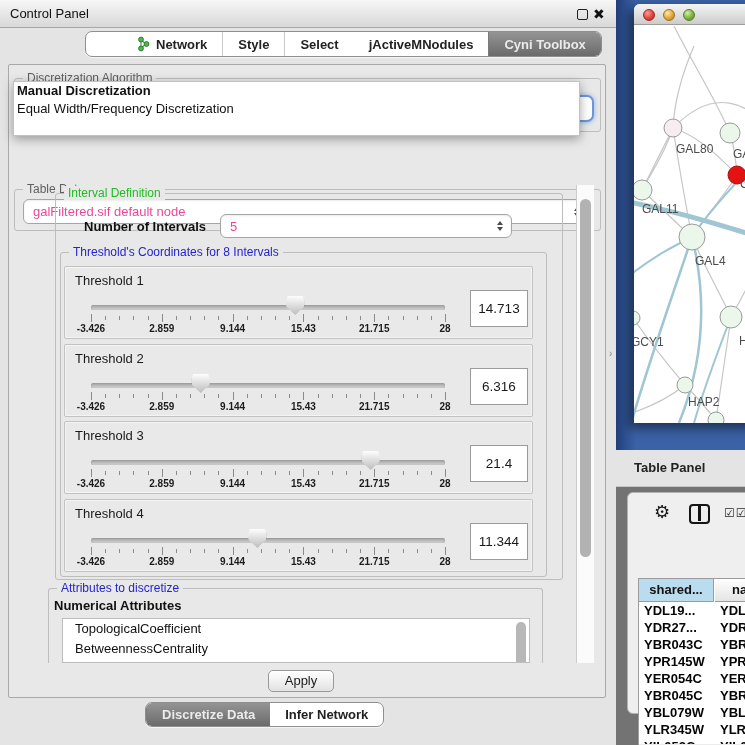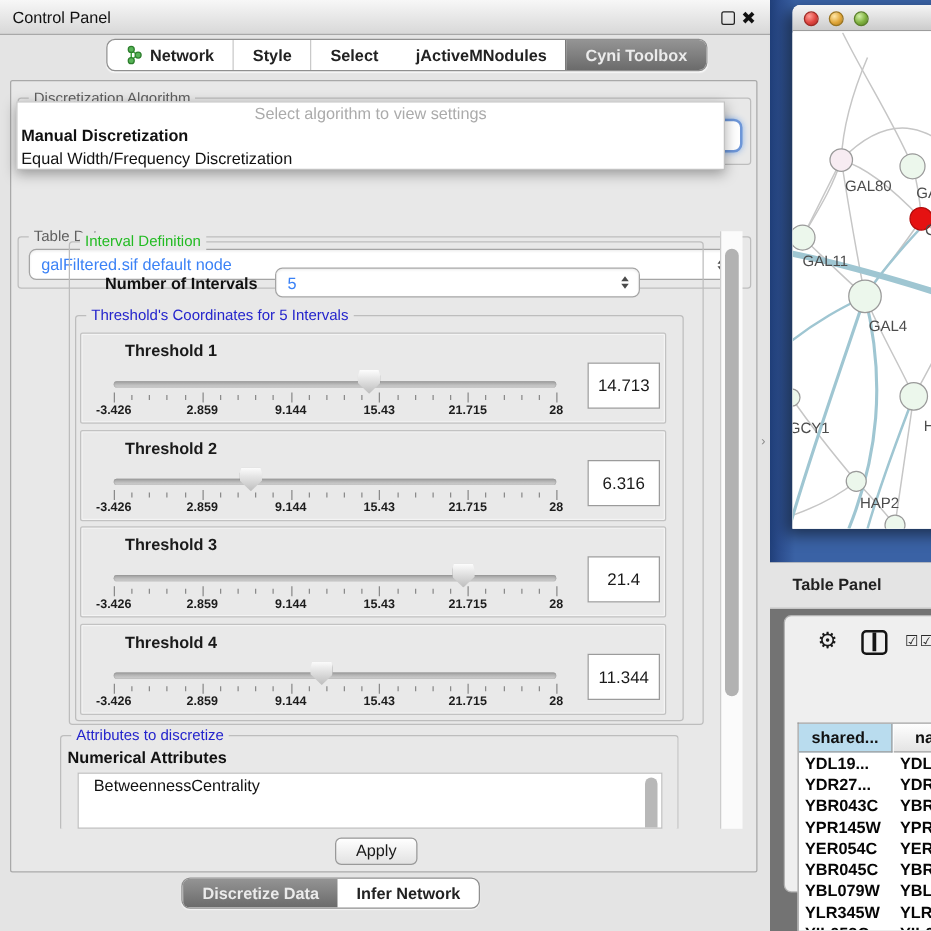--- a/index.html
+++ b/index.html
@@ -12,45 +12,45 @@
   .titlebar { position:absolute; left:0; top:0; width:616px; height:28px;
     background:linear-gradient(#f7f7f7,#d8d8d8); border-bottom:1px solid #a8a8a8; }
   .titlebar .title { position:absolute; left:10px; top:0; line-height:28px; font-size:13px; color:#111; }
   .float-icon { position:absolute; left:577px; top:9px; width:11px; height:11px; border:1.5px solid #222; border-radius:2px; background:transparent; }
   .close-icon { position:absolute; left:593px; top:5px; font-size:14px; font-weight:bold; color:#111; line-height:18px; }
 
   .seg { display:flex; align-items:stretch; height:26px; background:#fff; border:1px solid #8f8f8f; border-radius:7px; overflow:hidden; box-shadow:0 1px 1px rgba(255,255,255,.7); }
   .seg .tab { display:flex; align-items:center; padding:0 15px; font-weight:bold; font-size:13px; color:#222; cursor:default; }
   .seg .tab.divL { border-left:1px solid #c9c9c9; }
   .seg .tab.sel { background:linear-gradient(#949494,#6b6b6b); color:#ebebeb; border-left:1px solid #7a7a7a; }
-  .seg-top { position:absolute; left:85px; top:31px; }
+  .seg-top { position:absolute; left:85px; top:31px;padding-left:36px; }
   .seg-bottom { position:absolute; left:145px; top:702px; height:25px; }
   .net-ico { margin-right:6px; }
 
   .content-panel { position:absolute; left:8px; top:64px; width:598px; height:634px; border:1px solid #a9a9a9; background:#e8e8e8; border-radius:2px; }
 
   .group { position:absolute; border:1px solid #bdbdbd; border-radius:3px; }
   .gtitle { position:absolute; top:-8px; left:8px; background:#e8e8e8; padding:0 4px; font-size:12px; white-space:nowrap; }
   .gtitle.gray { color:#5f5f5f; }
   .gtitle.green { color:#22bb22; }
   .gtitle.blue { color:#2424cc; }
 
   .combo { position:absolute; background:#fff; border:1px solid #a5a5a5; border-radius:6px; box-shadow:inset 0 1px 2px rgba(0,0,0,.08); }
-  .combo .cval { position:absolute; left:9px; top:0; right:24px; line-height:23px; font-size:13px; color:#3b82f6; overflow:hidden; white-space:nowrap; }
+  .combo .cval { position:absolute; left:9px; top:0; right:24px; line-height:23px; font-size:13px; color:#ec4899; overflow:hidden; white-space:nowrap; }
   .updown { position:absolute; right:8px; top:50%; transform:translateY(-50%); display:flex; flex-direction:column; gap:2px; }
   .updown .up { width:0;height:0;border-left:3.5px solid transparent;border-right:3.5px solid transparent;border-bottom:4.5px solid #4a4a4a; }
   .updown .dn { width:0;height:0;border-left:3.5px solid transparent;border-right:3.5px solid transparent;border-top:4.5px solid #4a4a4a; }
 
   .focus-combo-fragment { position:absolute; left:560px; top:95px; width:34px; height:27px; border:2px solid #6d96d8; border-radius:7px; background:#fff; box-shadow:0 0 5px #86aee6; z-index:5; }
 
   .bold-label { position:absolute; font-weight:bold; font-size:13px; color:#111; white-space:nowrap; }
 
   
   .thr { position:absolute; left:64px; width:469px; height:73px; border:1px solid #c2c2c2; border-radius:2px; background:#e9e9e9; box-shadow:inset 0 0 0 1px #f4f4f4; }
-  .thr .tlabel { position:absolute; left:10px; top:6px; font-weight:bold; font-size:13px;margin-left:25px; }
+  .thr .tlabel { position:absolute; left:10px; top:6px; font-weight:normal; font-size:13px; }
   .thr .track { position:absolute; left:26px; top:38px; width:354px; height:5px; border-radius:3px;
     background:linear-gradient(#9d9d9d,#d6d6d6); box-shadow:inset 0 0 1px #777; }
   .thr .thumb { position:absolute; top:29px; width:18px; height:19px;
     background:linear-gradient(#fdfdfd,#bdbdbd); clip-path:polygon(8% 0,92% 0,100% 25%,100% 55%,50% 100%,0 55%,0 25%);
     filter:drop-shadow(0 0 1px #777); }
   .thr .ruler { position:absolute; left:26px; top:47px; width:354px; height:8px; }
   .tick { position:absolute; top:2px; width:1px; height:4px; background:#8a8a8a; }
   .tick.major { top:0; height:8px; }
   .thr .tlabels { position:absolute; left:26px; top:56px; width:354px; height:12px; }
   .tlabels span { position:absolute; transform:translateX(-50%); font-size:10px; font-weight:bold; color:#1c1c1c; white-space:nowrap; }
@@ -171,21 +171,21 @@
     <span class="bold-label" style="left:84px;top:219px;">Number of Intervals</span>
     <div class="combo" style="left:220px;top:214px;width:292px;height:24px;">
       <span class="cval">5</span>
       <span class="updown">
           <span class="up"></span>
           <span class="dn"></span>
         </span>
     </div>
 
     <div class="group" style="left:60px;top:252px;width:487px;height:325px;">
-      <span class="gtitle blue">Threshold's Coordinates for 5 Intervals</span>
+      <span class="gtitle blue">Threshold's Coordinates for 8 Intervals</span>
     </div>
 
     <div class="thr slider" style="top:266px;">
       <span class="tlabel">Threshold 1</span>
       <div class="track"></div>
       <div class="thumb" style="left: 221.3px;"></div>
       <div class="ruler">
           <div class="tick major" style="left: 0%;"></div>
           <div class="tick" style="left: 4%;"></div>
           <div class="tick" style="left: 8%;"></div>
@@ -351,20 +351,21 @@
         <span style="left:100%">28</span>
       </div>
       <div class="vbox">11.344</div>
     </div>
 
     <div class="group" style="left:48px;top:588px;width:495px;height:75px;border-bottom:none;border-radius:3px 3px 0 0;">
       <span class="gtitle blue">Attributes to discretize</span>
     </div>
     <span class="bold-label" style="left:54px;top:598px;">Numerical Attributes</span>
     <div class="listbox">
+      <div class="li">TopologicalCoefficient</div>
       <div class="li">BetweennessCentrality</div>
       <div class="lb-scroll"></div>
     </div>
 
     <div class="outer-scroll">
       <div class="sthumb"></div>
     </div>
 
     <div class="apply-btn">Apply</div>
 
@@ -471,18 +472,17 @@
           <div class="trow"><span class="c1">YIL052C</span><span class="c2">YIL0</span></div>
         </div>
         <div class="hscroll">
           
         </div>
       </div>
     </div>
   </div>
 
   <div class="popup">
-    <div class="prompt">Select algorithm to view settings</div>
     <div class="opt hl">Manual Discretization</div>
     <div class="opt">Equal Width/Frequency Discretization</div>
   </div>
 
 </div>
 
 </body></html>

